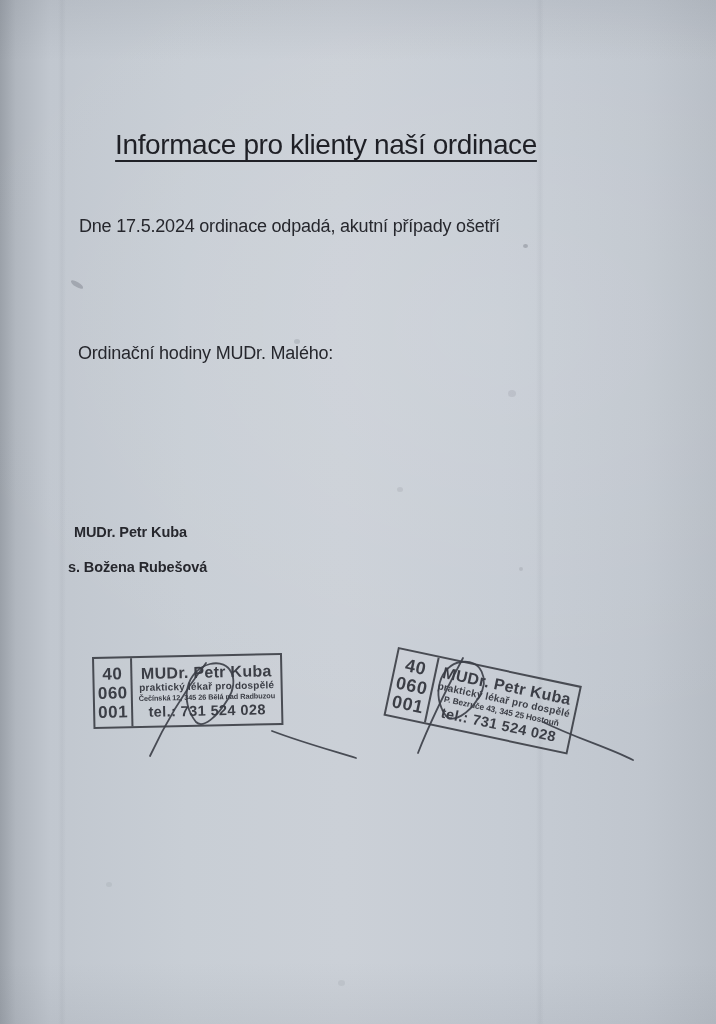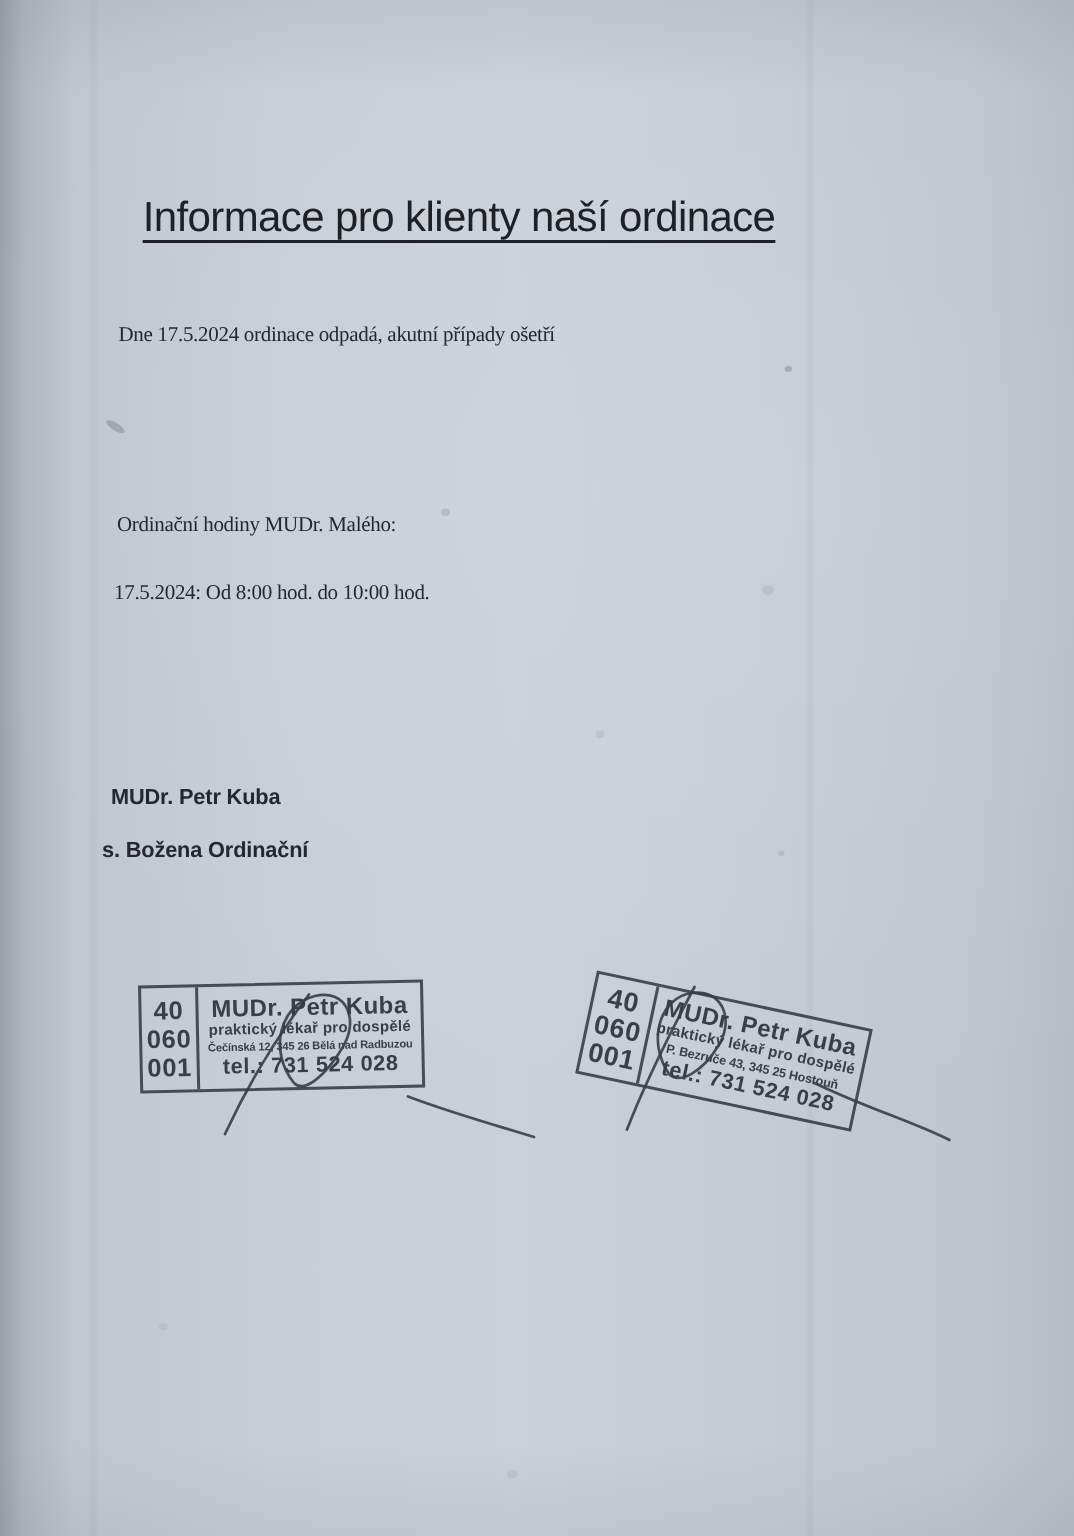--- a/index.html
+++ b/index.html
@@ -34,28 +34,28 @@
     position: absolute;
     left: 0; top: 129px;
     width: 612px;
     text-align: center;
     font-size: 28px;
     letter-spacing: -0.4px;
     color: #1f2026;
     text-decoration: underline;
     text-decoration-thickness: 2.4px;
     text-underline-offset: 6px;
+    padding-left: 20px;
   }
   .body-line {
     position: absolute;
-    font-size: 14px;
+    font-size: 18px;
     letter-spacing: -0.2px;
     color: #26272d;
     white-space: nowrap;
-    font-family: Liberation Serif, serif;
   }
   .small-bold {
     position: absolute;
     font-size: 14.5px;
     font-weight: 700;
     letter-spacing: -0.1px;
     color: #26272d;
     white-space: nowrap;
   }
 
@@ -119,24 +119,23 @@
   <div class="speck" style="left:508px;top:390px;width:8px;height:7px;opacity:.4"></div>
   <div class="speck" style="left:397px;top:487px;width:6px;height:5px;opacity:.4"></div>
   <div class="speck" style="left:519px;top:567px;width:4px;height:4px;opacity:.5"></div>
   <div class="speck" style="left:338px;top:980px;width:7px;height:6px;opacity:.3"></div>
   <div class="speck" style="left:106px;top:882px;width:6px;height:5px;opacity:.3"></div>
 
   <div class="title">Informace pro klienty naší ordinace</div>
 
   <div class="body-line" style="left:79px;top:216px">Dne 17.5.2024 ordinace odpadá, akutní případy ošetří</div>
   <div class="body-line" style="left:78px;top:343px">Ordinační hodiny MUDr. Malého:</div>
-  <div class="body-line" style="left:76px;top:388px">17.5.2024: Od 8:00 hod. do 10:00 hod.</div>
 
   <div class="small-bold" style="left:74px;top:524px">MUDr. Petr Kuba</div>
-  <div class="small-bold" style="left:68px;top:559px">s. Božena Ordinační</div>
+  <div class="small-bold" style="left:68px;top:559px">s. Božena Rubešová</div>
 
   <div class="stamp stamp-left">
     <div class="stamp-codes">
       <div>40</div>
       <div>060</div>
       <div>001</div>
     </div>
     <div class="stamp-main">
       <div class="stamp-name">MUDr. Petr Kuba</div>
       <div class="stamp-role">praktický lékař pro dospělé</div>

